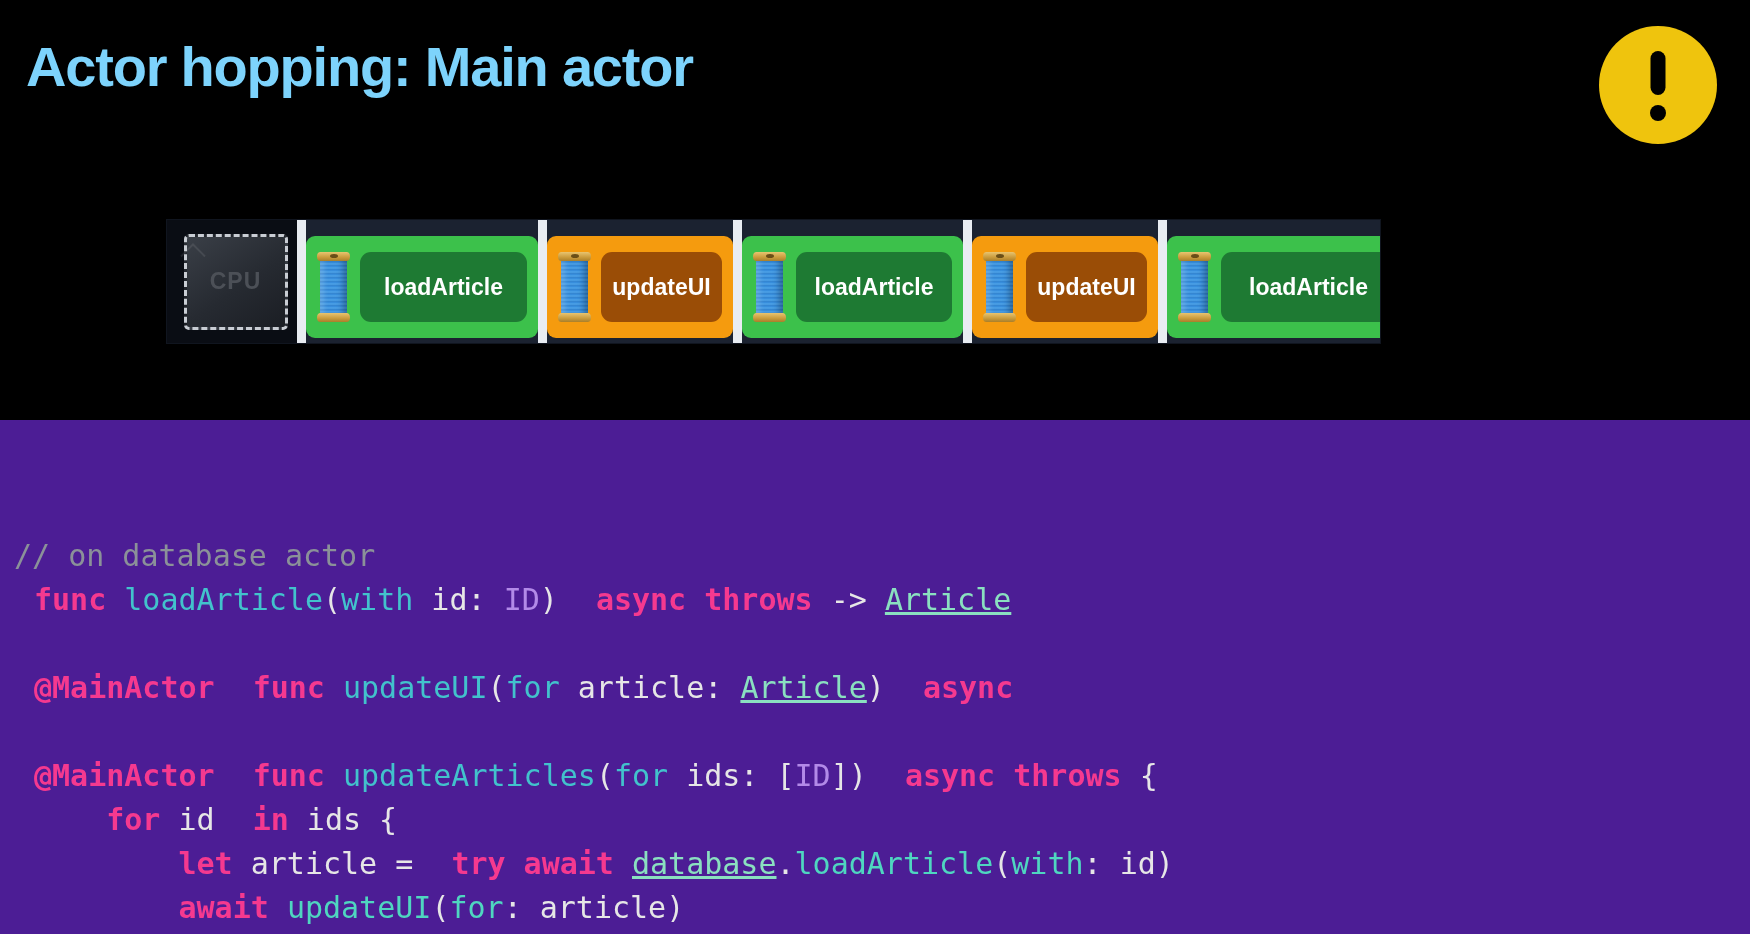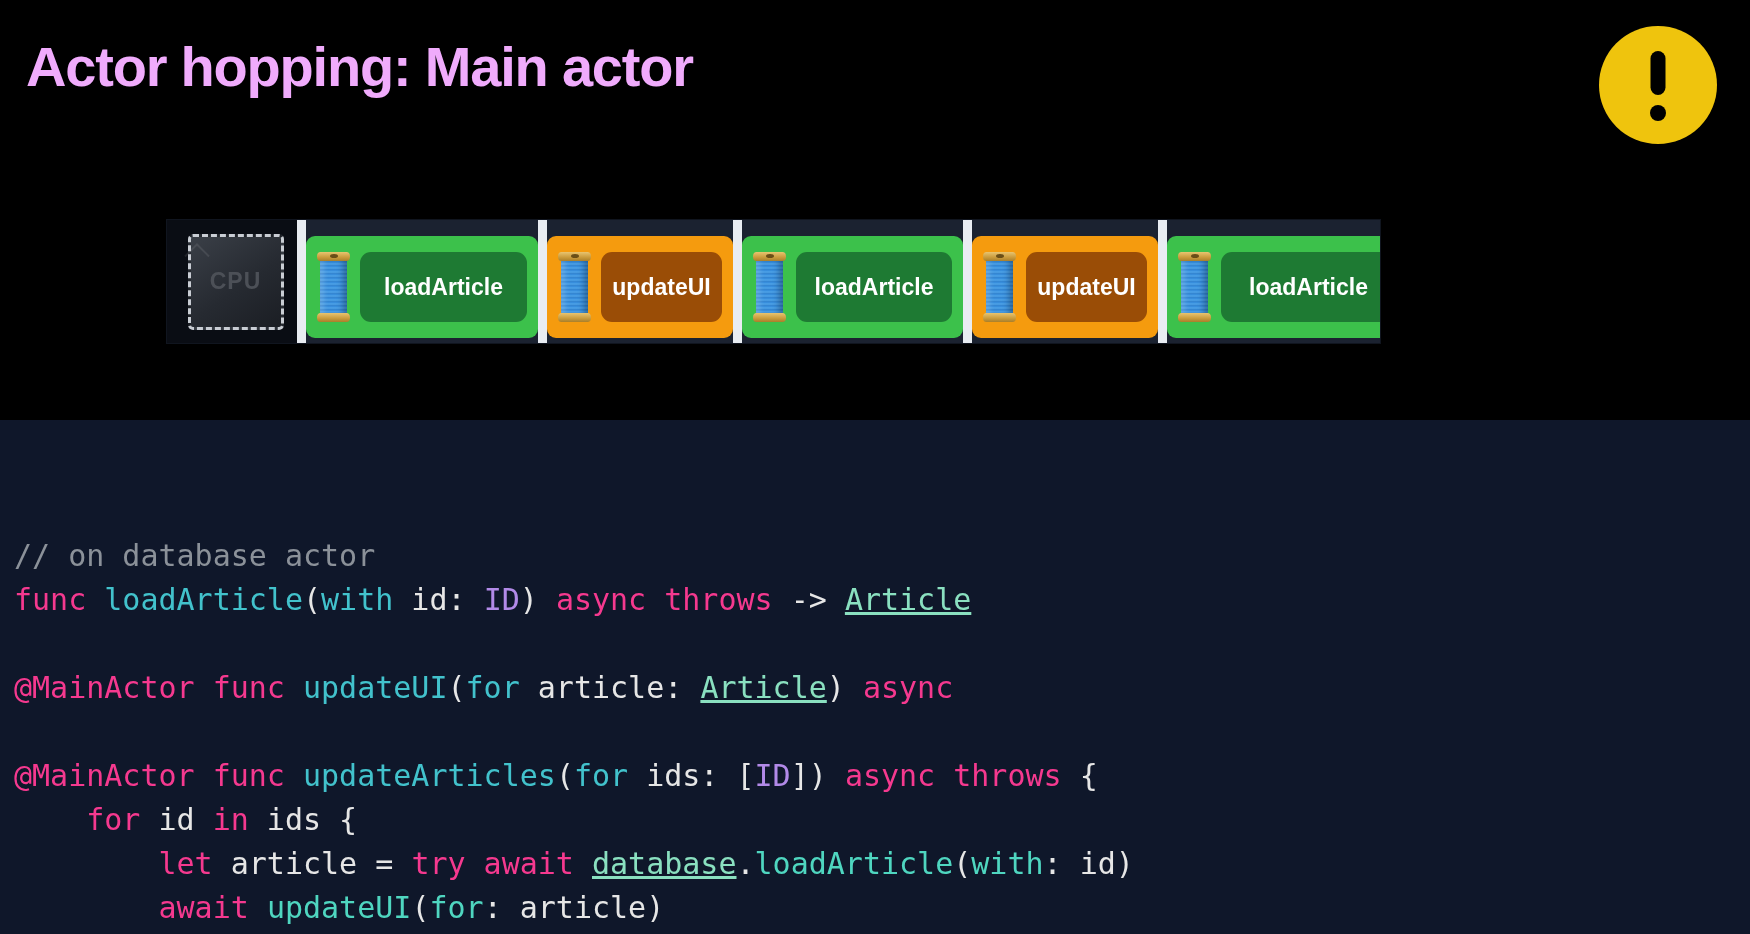--- a/index.html
+++ b/index.html
@@ -14,21 +14,21 @@
   #slide {
     position:absolute; left:0; top:0; width:1750px; height:420px;
     background:#000;
   }
 
   #slide-title {
     position:absolute;
     left:26px; top:34px;
     font-size:56px;
     font-weight:bold;
-    color:#f0abfc;
+    color:#7dd3fc;
     letter-spacing:-1.2px;
     white-space:nowrap;
   }
 
   
   #warn-badge {
     position:absolute;
     left:1599px; top:26px;
     width:118px; height:118px;
     border-radius:50%;
@@ -72,21 +72,21 @@
   .tl-divider {
     flex:0 0 auto;
     width:9px;
     height:100%;
     background:#E9EDF2;
   }
 
   
   #cpu-cell { width:130px; justify-content:center; background:#0A0D14; }
   #cpu-chip {
-    width:96px; height:96px;
+    width:104px; height:96px;
     border:3px dashed #C9CDD4;
     border-radius:5px;
     background:linear-gradient(145deg,#3A3F47 0%,#262A31 55%,#1B1E24 100%);
     display:flex; align-items:center; justify-content:center;
     position:relative;
     margin-left:7px;
   }
   #cpu-chip::after{
     content:"";
     position:absolute; left:6px; top:6px;
@@ -165,31 +165,31 @@
       #3A8FDC;
     box-shadow:inset -4px 0 6px rgba(0,0,0,.30), inset 4px 0 5px rgba(255,255,255,.18);
     z-index:2;
   }
 
   
   #code-panel {
     position:absolute;
     left:0; top:420px;
     width:1750px; height:514px;
-    background:#0f172a;
+    background:#4c1d95;
     overflow:hidden;
     font-family:"DejaVu Sans Mono", monospace;
     font-size:30px;
     line-height:44px;
     padding:26px 0 0 14px;
     white-space:pre;
   }
   .code-line { height:44px; color:#E6E6E6; }
   .c-comment { color:#8B9199; }
-  .c-kw      { color:#F5398F; font-weight:normal; }
+  .c-kw      { color:#F5398F; font-weight:bold;margin-left:20px; }
   .c-fn      { color:#42C2CC; }
   .c-fn2     { color:#4FD6C0; }
   .c-type    { color:#8AE0C0;text-decoration:underline; }
   .c-type2   { color:#B28AE8; }
   .c-param   { color:#42C2CC; }
   .c-param2  { color:#4FD6C0; }
   .c-plain   { color:#E6E6E6; }
 </style>
 </head>
 <body>

